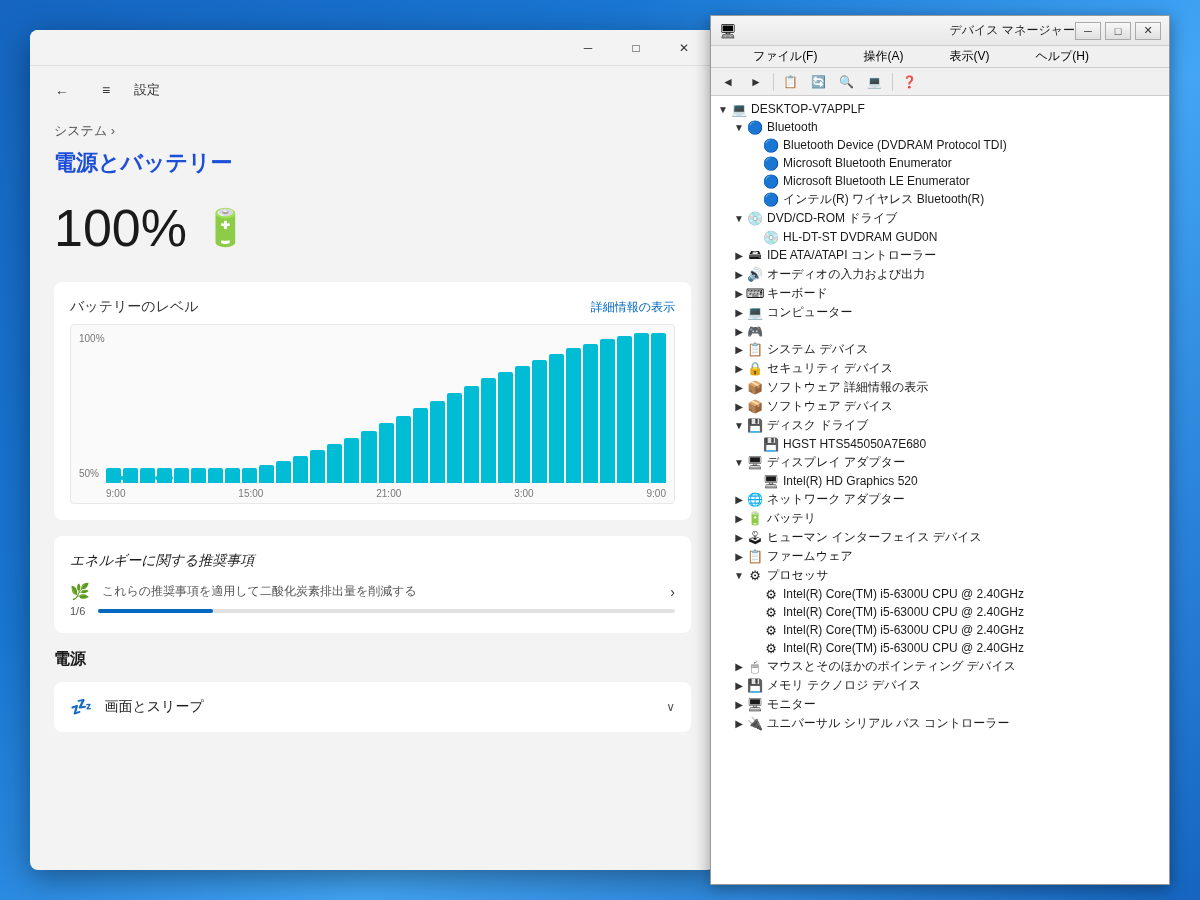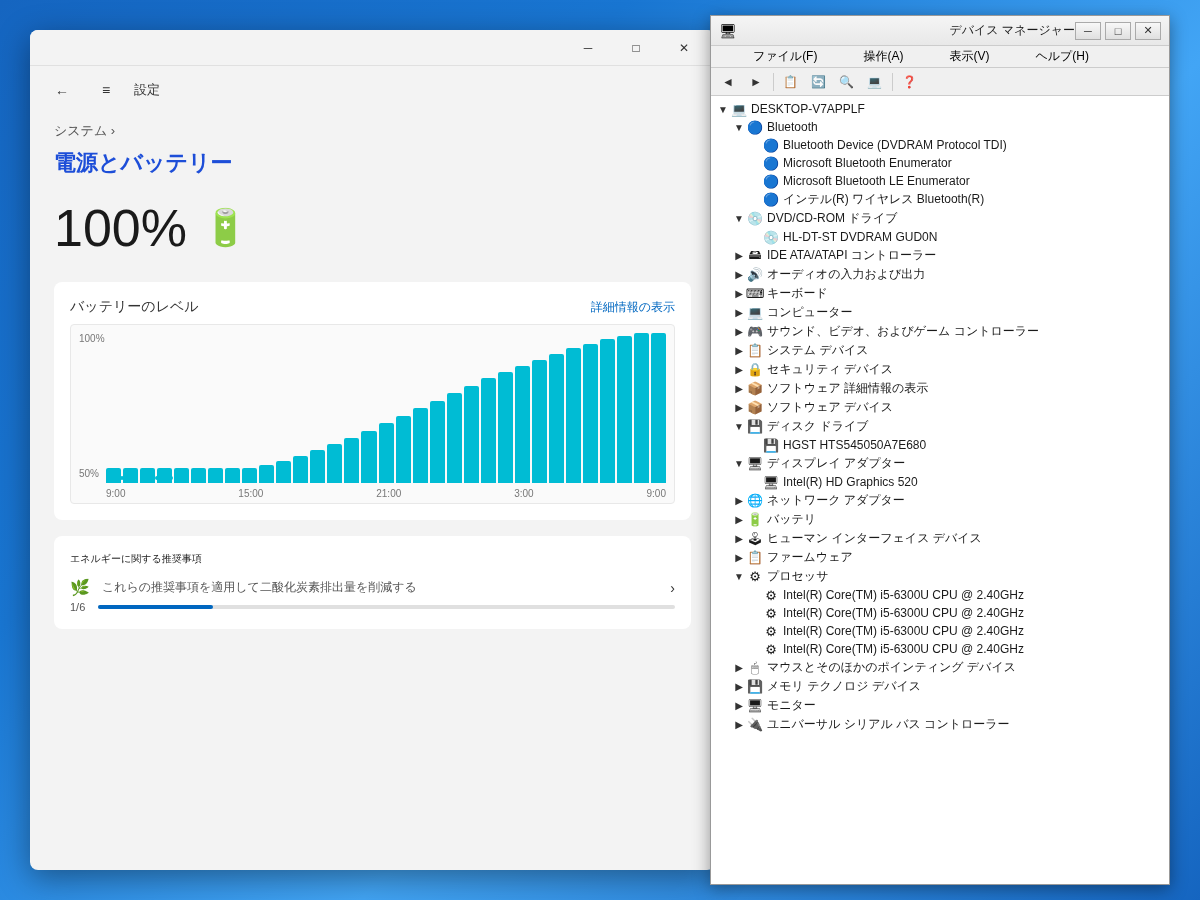--- a/index.html
+++ b/index.html
@@ -216,24 +216,25 @@
     }
 
     .energy-section {
       background: white;
       border-radius: 8px;
       padding: 16px;
       margin-bottom: 16px;
     }
 
     .energy-title {
-      font-size: 10px;
+      font-size: 14px;
       font-weight: 500;
       color: #1a1a1a;
       margin-bottom: 8px;
+      font-style: italic;
     }
 
     .energy-item {
       display: flex;
       align-items: center;
       gap: 12px;
       padding: 4px 0;
     }
 
     .energy-icon {
@@ -595,20 +596,28 @@
         <span class="energy-arrow">›</span>
       </div>
       <div class="energy-progress">
         <span class="progress-label">1/6</span>
         <div class="progress-bar-container">
           <div class="progress-bar-fill"></div>
         </div>
       </div>
     </div>
 
+    <div class="power-section">
+      <div class="section-label">電源</div>
+      <div class="power-item">
+        <span class="power-item-icon">💤</span>
+        <span class="power-item-text">画面とスリープ</span>
+        <span class="power-item-chevron">∨</span>
+      </div>
+    </div>
 
   </div>
 </div>
 
 <div class="devmgr-window">
   <div class="devmgr-titlebar">
     <span class="devmgr-title-icon">🖥</span>
     <span class="devmgr-title-text">デバイス マネージャー</span>
     <div class="devmgr-controls">
       <button class="devmgr-btn">─</button>
@@ -718,21 +727,20 @@
       <span class="tree-indent"></span>
       <span class="tree-expand">▶</span>
       <span class="tree-icon">💻</span>
       <span class="tree-label">コンピューター</span>
     </div>
 
     <div class="tree-item">
       <span class="tree-indent"></span>
       <span class="tree-expand">▶</span>
       <span class="tree-icon">🎮</span>
-      <span class="tree-label">サウンド、ビデオ、およびゲーム コントローラー</span>
     </div>
 
     <div class="tree-item">
       <span class="tree-indent"></span>
       <span class="tree-expand">▶</span>
       <span class="tree-icon">📋</span>
       <span class="tree-label">システム デバイス</span>
     </div>
 
     <div class="tree-item">

